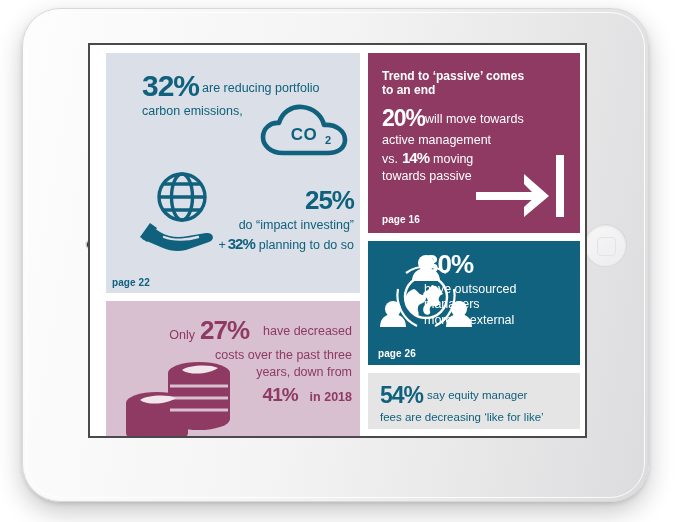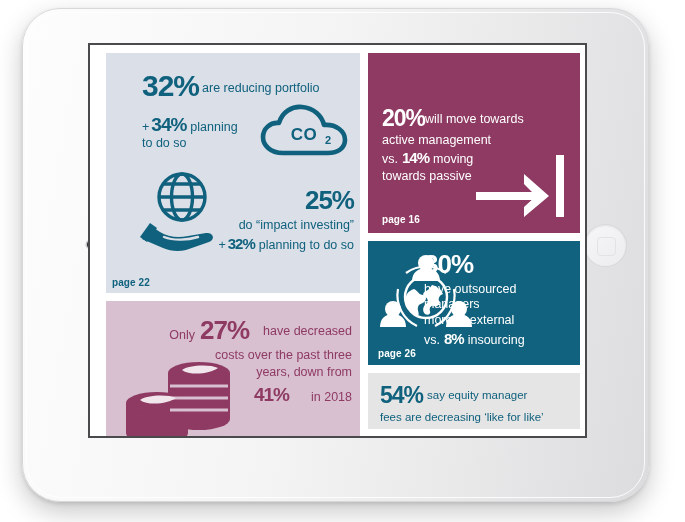--- a/index.html
+++ b/index.html
@@ -108,26 +108,23 @@
     <div class="camera"></div>
     <div class="home-btn"></div>
 
     <div class="screen">
       <div class="canvas">
 
         <div class="panel p-emissions">
 
           <div class="em-l1 txt-teal">
             <span class="big pct-48">32%</span><span class="body-15" style="position:relative;top:-4px;padding-left:3px;">are reducing portfolio</span>
-          </div>
-
-          <div class="em-l2 txt-teal">
-            <span class="body-15">+</span><span class="big pct-30" style="padding-left:2px;">34%</span><span class="body-15" style="padding-left:4px;">planning</span>
-            <span class="ln body-15">to do so</span>
-          </div>
+            <span class="ln body-15" style="margin-top:1px;">carbon emissions,</span>
+          </div>
+
 
           <div class="co2">
             <svg viewBox="0 0 92 56" width="92" height="56" aria-hidden="true">
               <path d="M25 50 C12 50 5 42 5 34 C5 26 12 19 21 20 C24 9 34 3 44 4 C56 5 64 13 66 22 C78 21 87 28 87 37 C87 45 80 50 70 50 Z" fill="none" stroke="#10617d" stroke-width="4.6" stroke-linejoin="round"></path>
               <text x="46" y="37" text-anchor="middle" fill="#10617d" style="font-family:'Liberation Sans',sans-serif;font-size:17px;font-weight:700;letter-spacing:.4px;">CO</text>
               <text x="70" y="41" text-anchor="middle" fill="#10617d" style="font-family:'Liberation Sans',sans-serif;font-size:11px;font-weight:700;">2</text>
             </svg>
           </div>
 
           <div class="globe-hand">
@@ -150,20 +147,24 @@
             <span class="ln body-15" style="margin-top:2px;">do “impact investing”</span>
             <span class="ln" style="margin-top:2px;">
               <span class="body-15">+</span><span class="big pct-20" style="padding-left:2px;">32%</span><span class="body-15" style="padding-left:4px;">planning to do so</span>
             </span>
           </div>
 
           <div class="page22 pagelbl txt-teal">page 22</div>
         </div>
 
         <div class="panel p-passive">
+          <div class="pa-hd hd txt-white">
+            <span class="ln">Trend to ‘passive’ comes</span>
+            <span class="ln">to an end</span>
+          </div>
 
           <div class="pa-b txt-white">
             <span class="big pct-36">20%</span><span class="body-15" style="position:relative;top:-3px;padding-left:0;">will move towards</span>
             <span class="ln body-15" style="margin-top:1px;">active management</span>
             <span class="ln" style="margin-top:1px;">
               <span class="body-15">vs.</span><span class="big pct-20" style="padding-left:4px;">14%</span><span class="body-15" style="padding-left:4px;">moving</span>
             </span>
             <span class="ln body-15" style="margin-top:1px;">towards passive</span>
           </div>
 
@@ -179,21 +180,21 @@
         </div>
 
         <div class="panel p-costs">
           <div class="cost-t txt-mag">
             <span class="ln">
               <span class="body-15">Only</span><span class="big pct-40" style="padding-left:5px;">27%</span><span class="body-15" style="position:relative;top:-4px;padding-left:14px;">have decreased</span>
             </span>
             <span class="ln body-15" style="margin-top:2px;">costs over the past three</span>
             <span class="ln body-15" style="margin-top:2px;">years, down from</span>
             <span class="ln" style="margin-top:3px;">
-              <span class="big pct-30">41%</span><span class="body-15" style="padding-left:22px;">in 2018</span>
+              <span class="big pct-30">41%</span><span class="body-15" style="padding-left:12px;font-weight:bold;">in 2018</span>
             </span>
           </div>
 
           <div class="coins">
             <svg viewBox="0 0 122 80" width="122" height="80" aria-hidden="true">
               <g fill="#8e3a62">
                 <path d="M44 14 h62 v46 a31 11 0 0 1 -62 0 Z"></path>
                 <ellipse cx="75" cy="14" rx="31" ry="11"></ellipse>
                 <path d="M2 44 h62 v30 a31 11 0 0 1 -62 0 Z"></path>
                 <ellipse cx="33" cy="44" rx="31" ry="11"></ellipse>
@@ -231,23 +232,20 @@
                 <path d="M66 76 c0 -8 5 -13 13 -13 c8 0 13 5 13 13 Z"></path>
               </g>
             </svg>
           </div>
 
           <div class="out-t txt-white">
             <span class="ln big pct-40">30%</span>
             <span class="ln body-15" style="margin-top:2px;">have outsourced</span>
             <span class="ln body-15">managers</span>
             <span class="ln body-15">more to external</span>
-            <span class="ln" style="margin-top:2px;">
-              <span class="body-15">vs.</span><span class="big pct-20" style="padding-left:4px;">8%</span><span class="body-15" style="padding-left:4px;">insourcing</span>
-            </span>
           </div>
 
           <div class="page26 pagelbl txt-white">page 26</div>
         </div>
 
         <div class="panel p-fees">
           <div class="fee-t txt-teal">
             <span class="big pct-36">54%</span><span class="body-13" style="position:relative;top:-4px;padding-left:4px;">say equity manager</span>
             <span class="ln body-13" style="margin-top:1px;">fees are decreasing ‘like for like’</span>
           </div>

